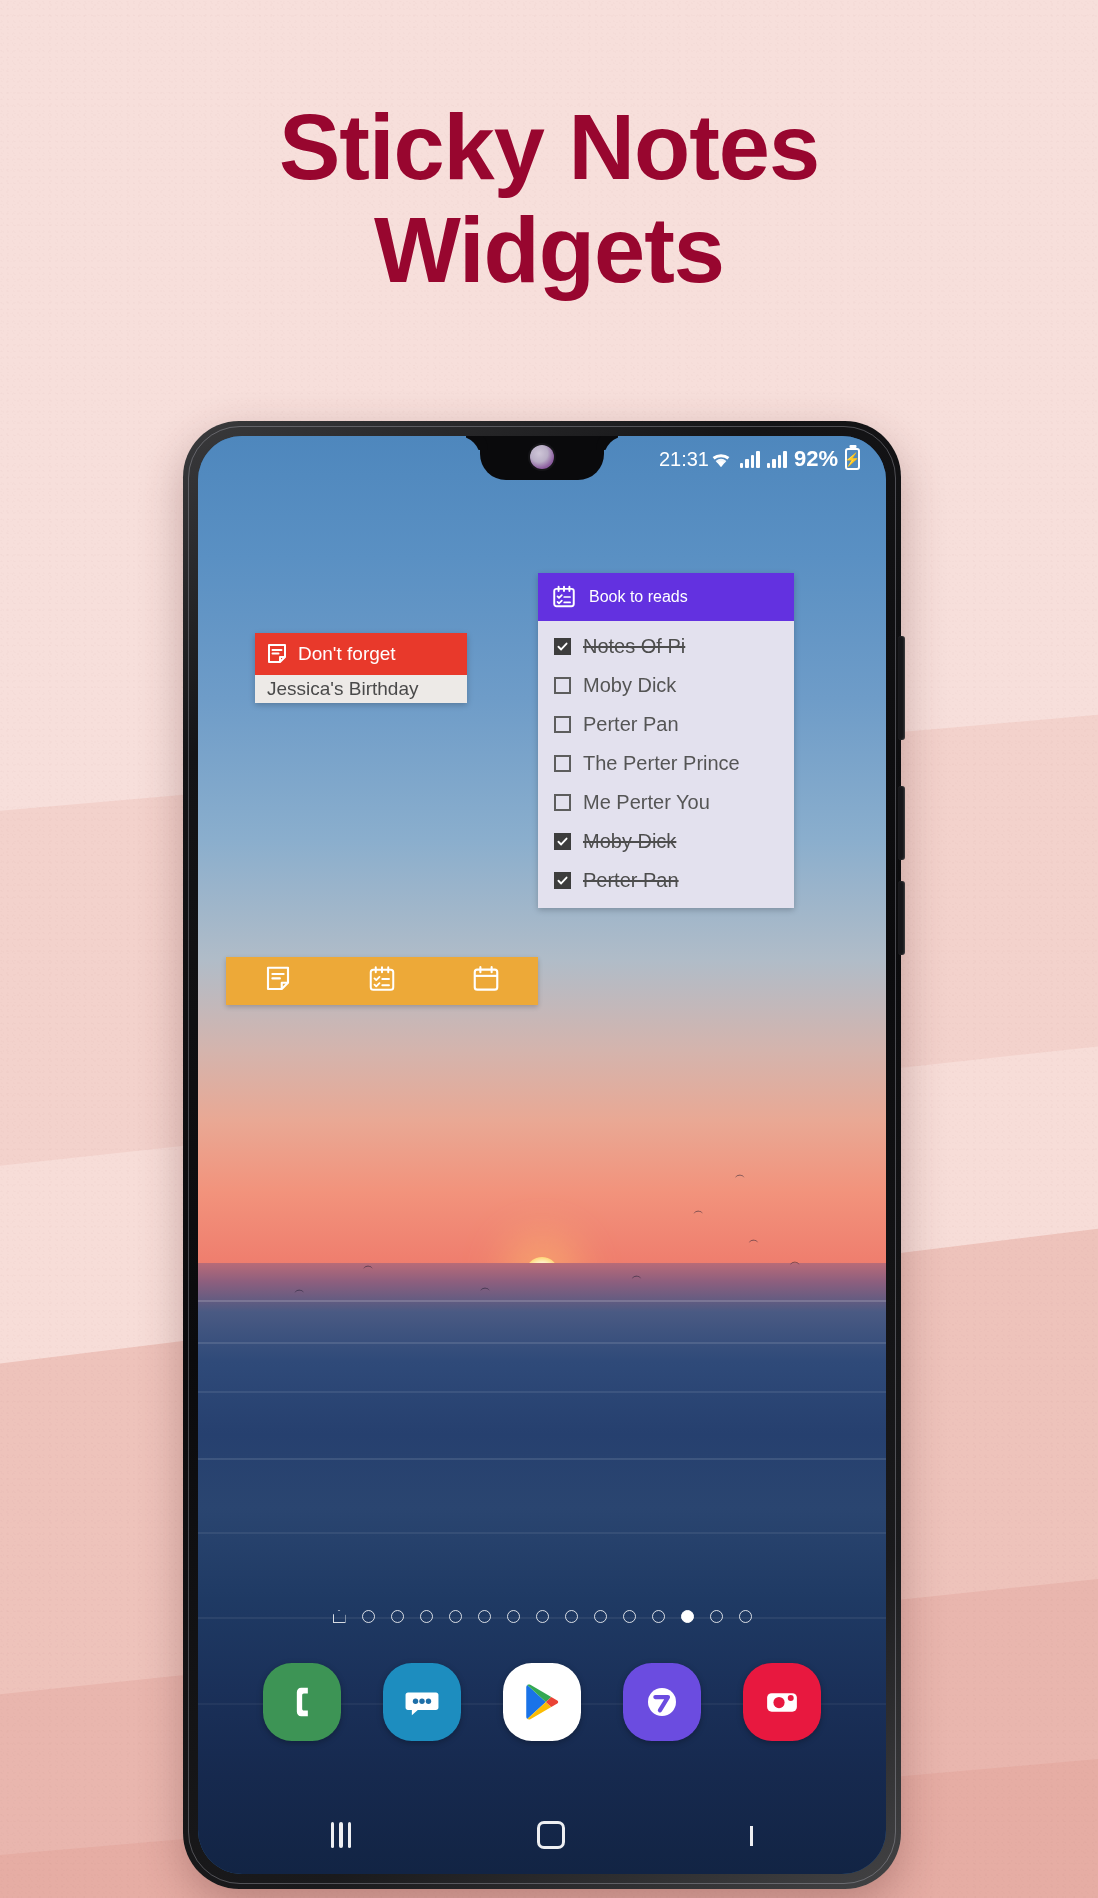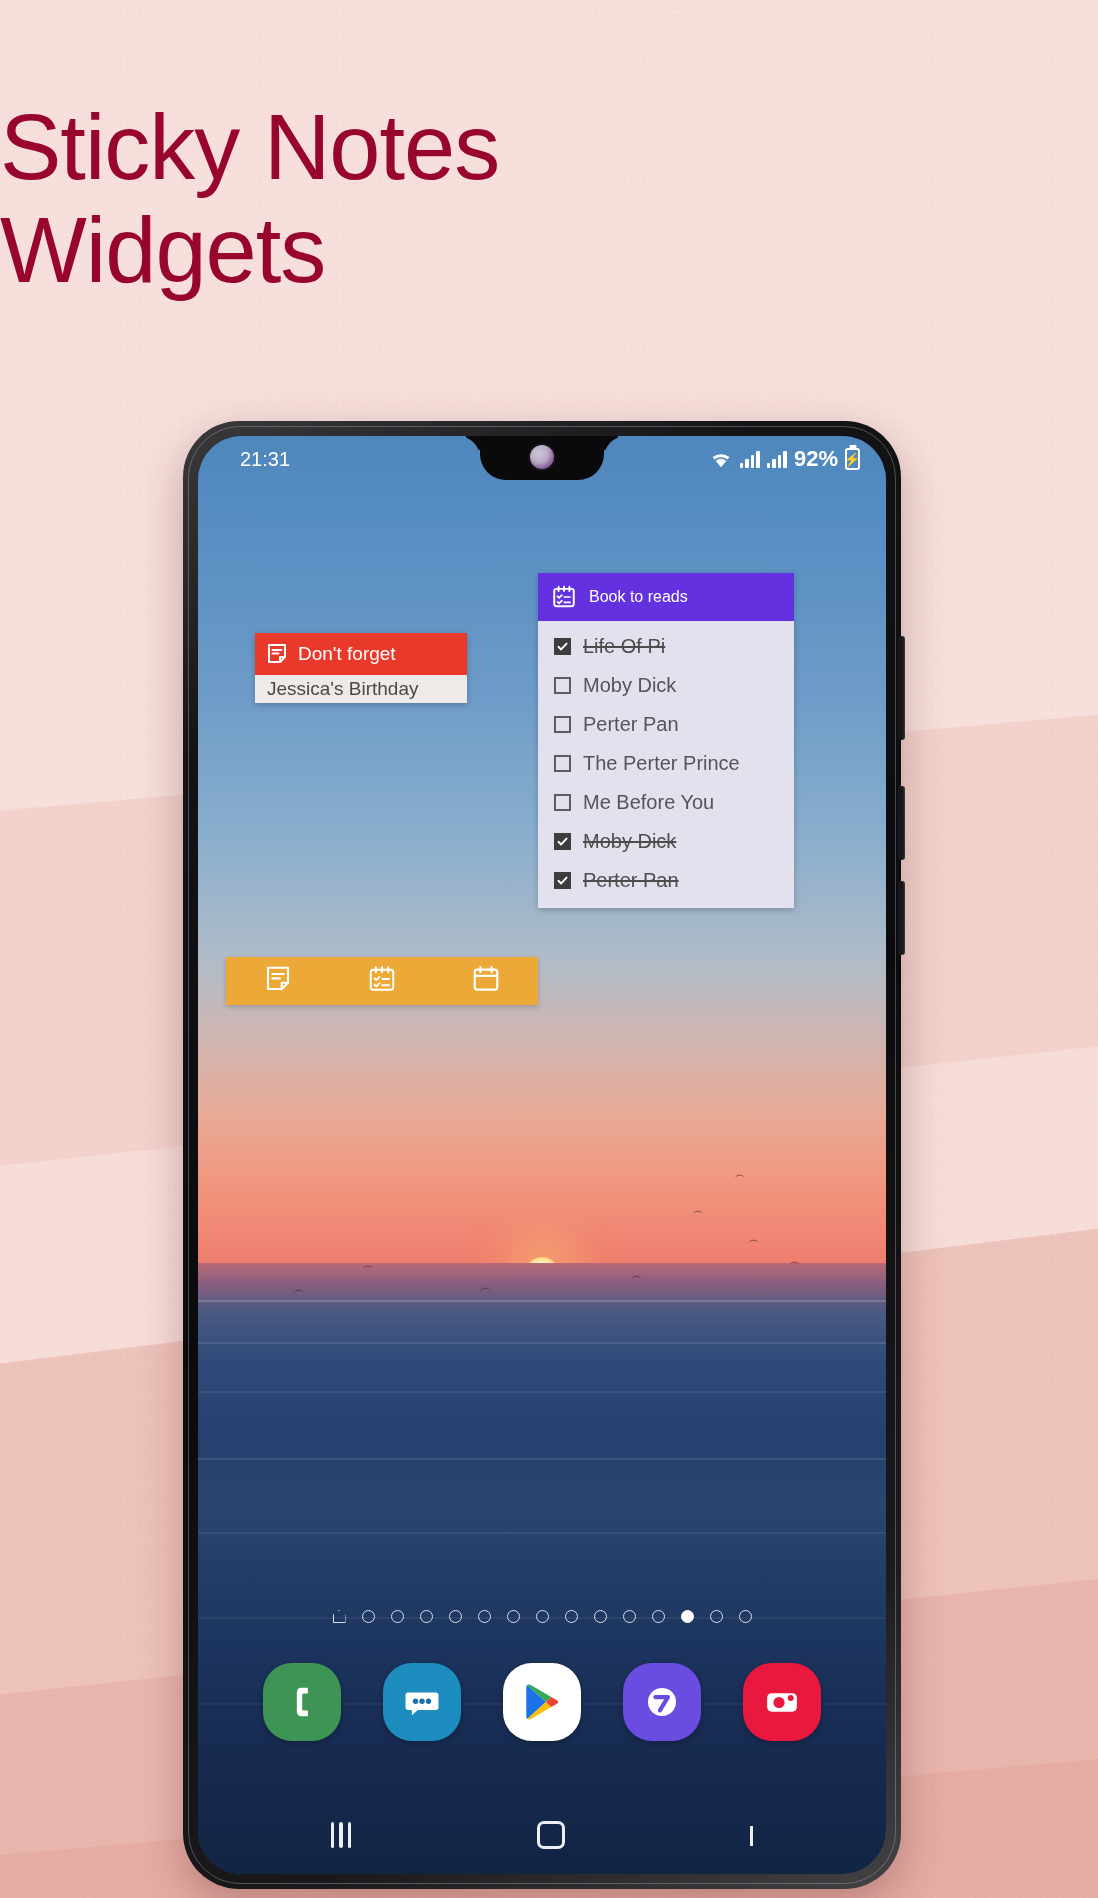--- a/index.html
+++ b/index.html
@@ -25,22 +25,22 @@
       radial-gradient(circle at 63% 47%, rgba(150,110,110,.09) 0 1px, transparent 1px),
       radial-gradient(circle at 38% 78%, rgba(150,110,110,.10) 0 1px, transparent 1px),
       radial-gradient(circle at 84% 12%, rgba(150,110,110,.08) 0 1px, transparent 1px),
       radial-gradient(circle at 27% 58%, rgba(150,110,110,.09) 0 1px, transparent 1px);
     background-size:7px 7px, 11px 11px, 9px 9px, 13px 13px, 6px 6px;
   }
 
   
   #headline {
     position:absolute; top:96px; left:0; width:100%;
-    color:#98062f; z-index:5;
-    font-size:92px; font-weight:normal; line-height:1.12;
+    text-align:center; color:#98062f; z-index:5;
+    font-size:92px; font-weight:bold; line-height:1.12;
     letter-spacing:-1px;
   }
   #headline .l2 { display:block; }
 
   
   #phone {
     position:absolute; left:183px; top:421px; width:718px; height:1468px;
     z-index:6;
   }
   #frame {
@@ -84,21 +84,21 @@
     background:radial-gradient(circle,#fffdf2 0%,#fff6d0 45%,#ffd77a 70%,rgba(255,180,90,0) 100%);
     box-shadow:0 0 40px 22px rgba(255,200,110,.45); }
   #sunpath { position:absolute; left:50%; transform:translateX(-50%);
     top:60%; width:60px; height:120px;
     background:linear-gradient(to bottom, rgba(255,224,140,.55), rgba(255,200,110,0));
     filter:blur(5px); }
   .bird { position:absolute; color:rgba(25,25,45,.7); font-size:11px; line-height:1; }
 
   
   #statusbar { position:absolute; left:16px; right:0; top:0; height:46px; z-index:4;
-    display:flex; align-items:center; justify-content:space-between;
+    display:flex; align-items:center; justify-content:flex-end;
     padding:0 26px; color:#fff; font-size:20px; }
   #notch { position:absolute; left:50%; transform:translateX(-50%); top:0;
     width:124px; height:44px; background:#0a0a0c;
     border-radius:0 0 26px 26px; z-index:5; }
   #notch:before, #notch:after { content:""; position:absolute; top:0; width:22px; height:22px;
     background:transparent; }
   #notch:before { left:-22px; border-top-right-radius:22px; box-shadow:8px -8px 0 0 #0a0a0c; }
   #notch:after  { right:-22px; border-top-left-radius:22px; box-shadow:-8px -8px 0 0 #0a0a0c; }
   #camlens { position:absolute; left:50%; transform:translateX(-50%); top:9px;
     width:24px; height:24px; border-radius:50%;
@@ -279,37 +279,37 @@
         </svg>
         <span class="txt">Book to reads</span>
       </div>
       <div id="list-body">
           <div class="li done">
             <span class="cbx">
               <svg width="13" height="13" viewBox="0 0 24 24">
                 <path d="M4.5 12.5l5 5 10-11" fill="none" stroke="#fff" stroke-width="3.4" stroke-linecap="round" stroke-linejoin="round"></path>
               </svg>
             </span>
-            <span class="lbl">Life Of Pi</span>
+            <span class="lbl">Notes Of Pi</span>
           </div>
           <div class="li">
             <span class="cbx"></span>
             <span class="lbl">Moby Dick</span>
           </div>
           <div class="li">
             <span class="cbx"></span>
             <span class="lbl">Perter Pan</span>
           </div>
           <div class="li">
             <span class="cbx"></span>
             <span class="lbl">The Perter Prince</span>
           </div>
           <div class="li">
             <span class="cbx"></span>
-            <span class="lbl">Me Before You</span>
+            <span class="lbl">Me Perter You</span>
           </div>
           <div class="li done">
             <span class="cbx">
               <svg width="13" height="13" viewBox="0 0 24 24">
                 <path d="M4.5 12.5l5 5 10-11" fill="none" stroke="#fff" stroke-width="3.4" stroke-linecap="round" stroke-linejoin="round"></path>
               </svg>
             </span>
             <span class="lbl">Moby Dick</span>
           </div>
           <div class="li done">

